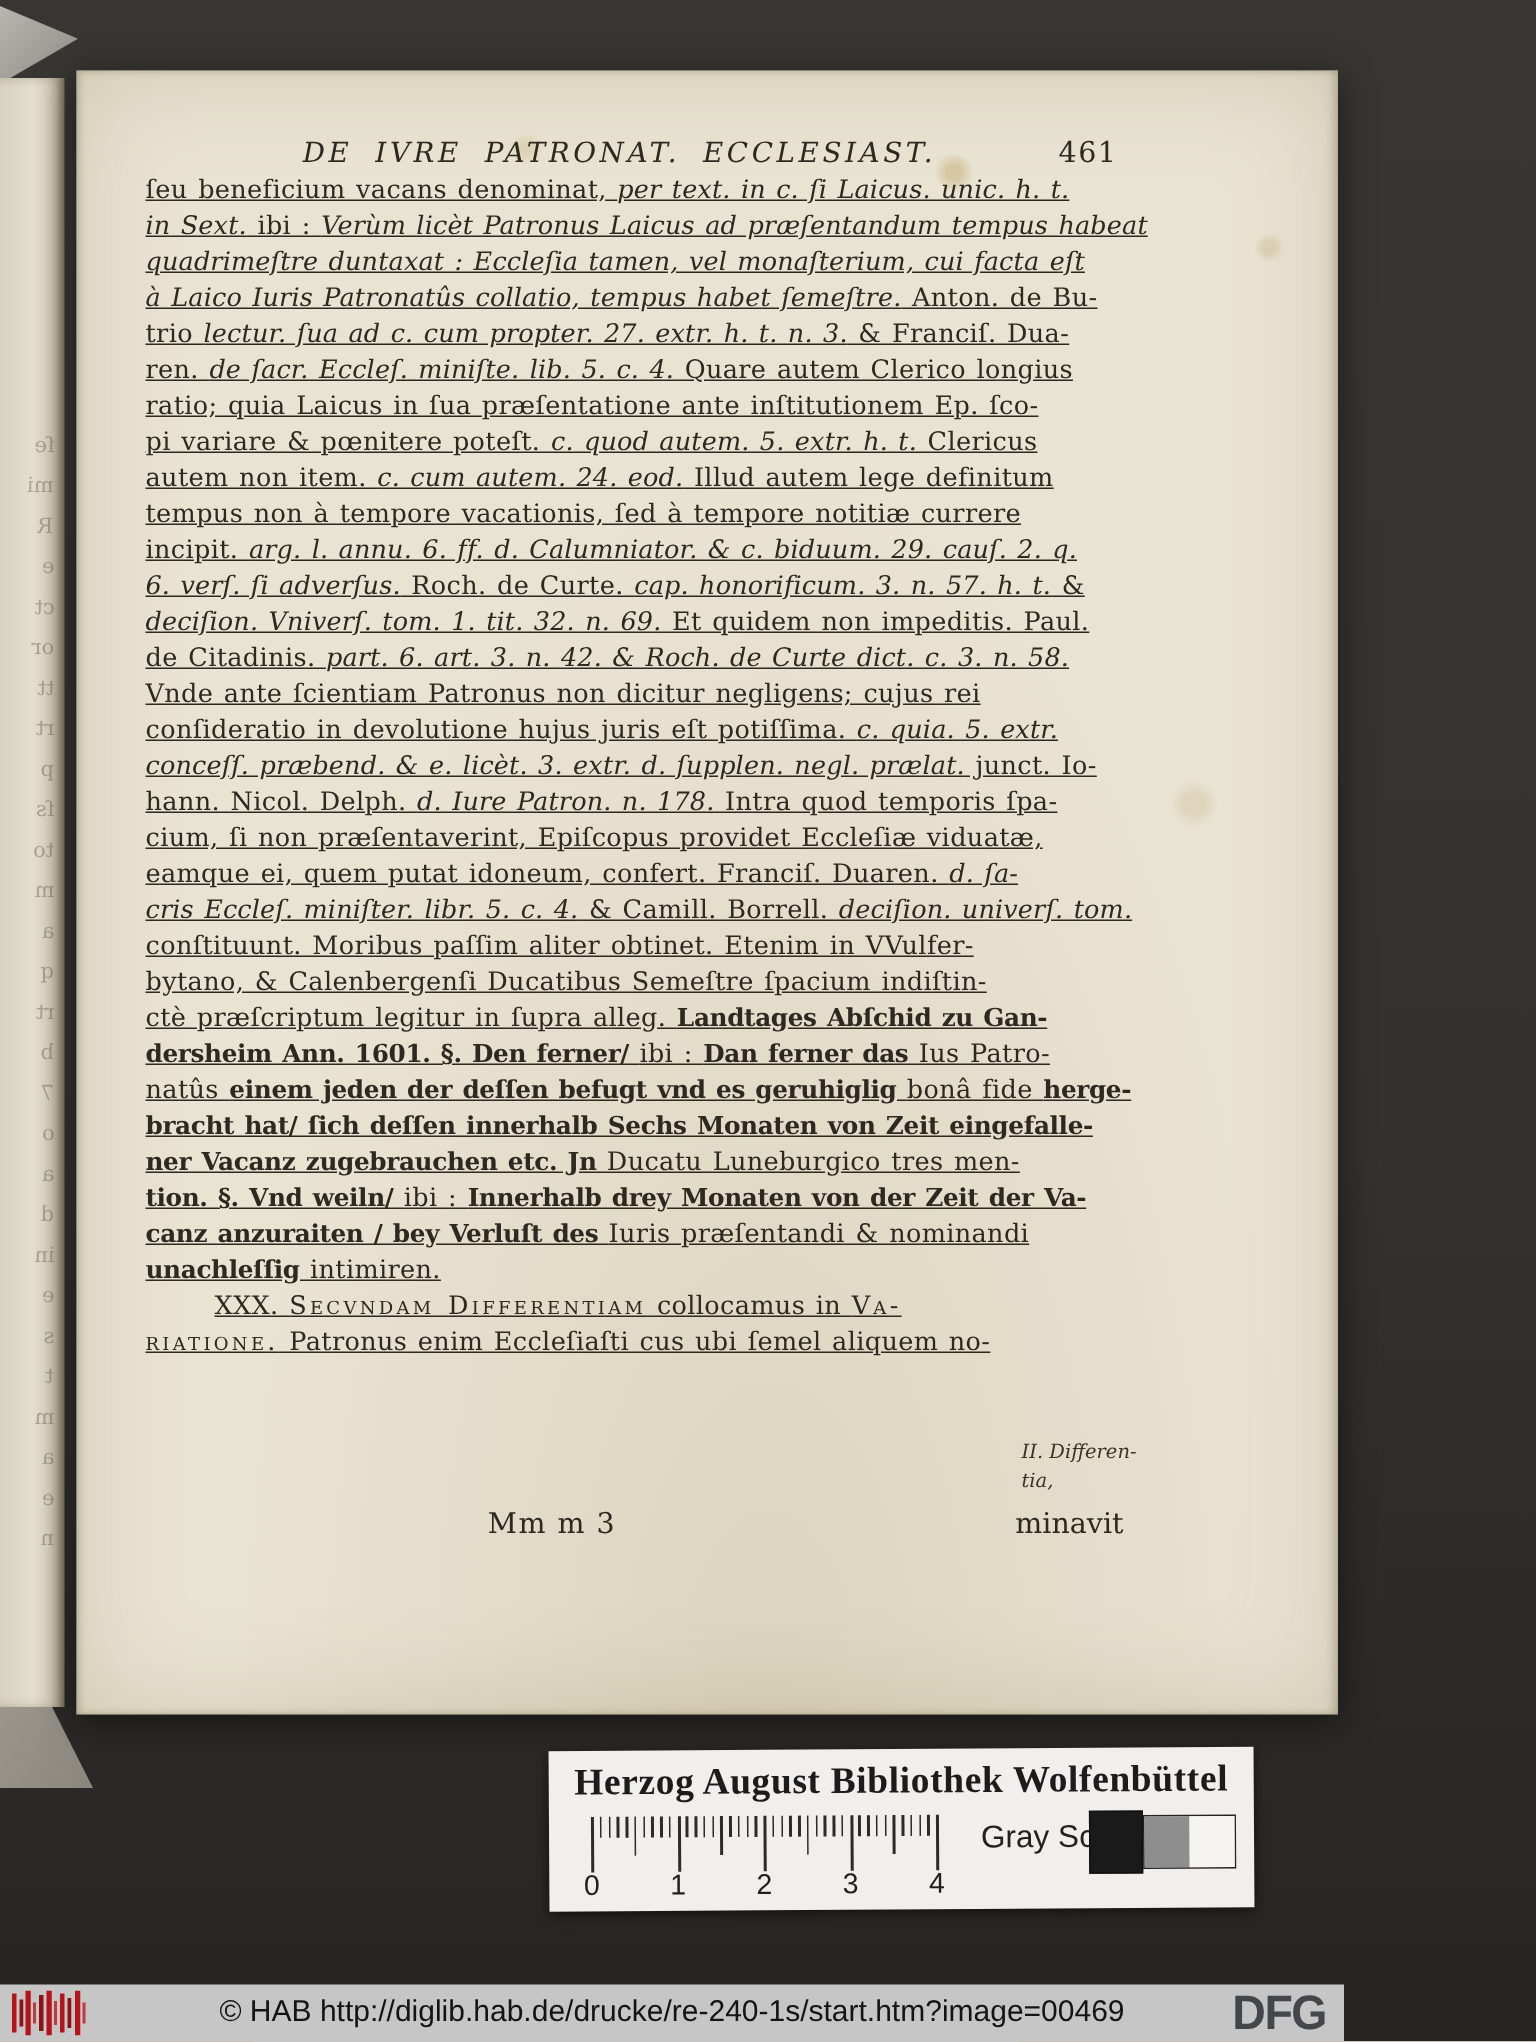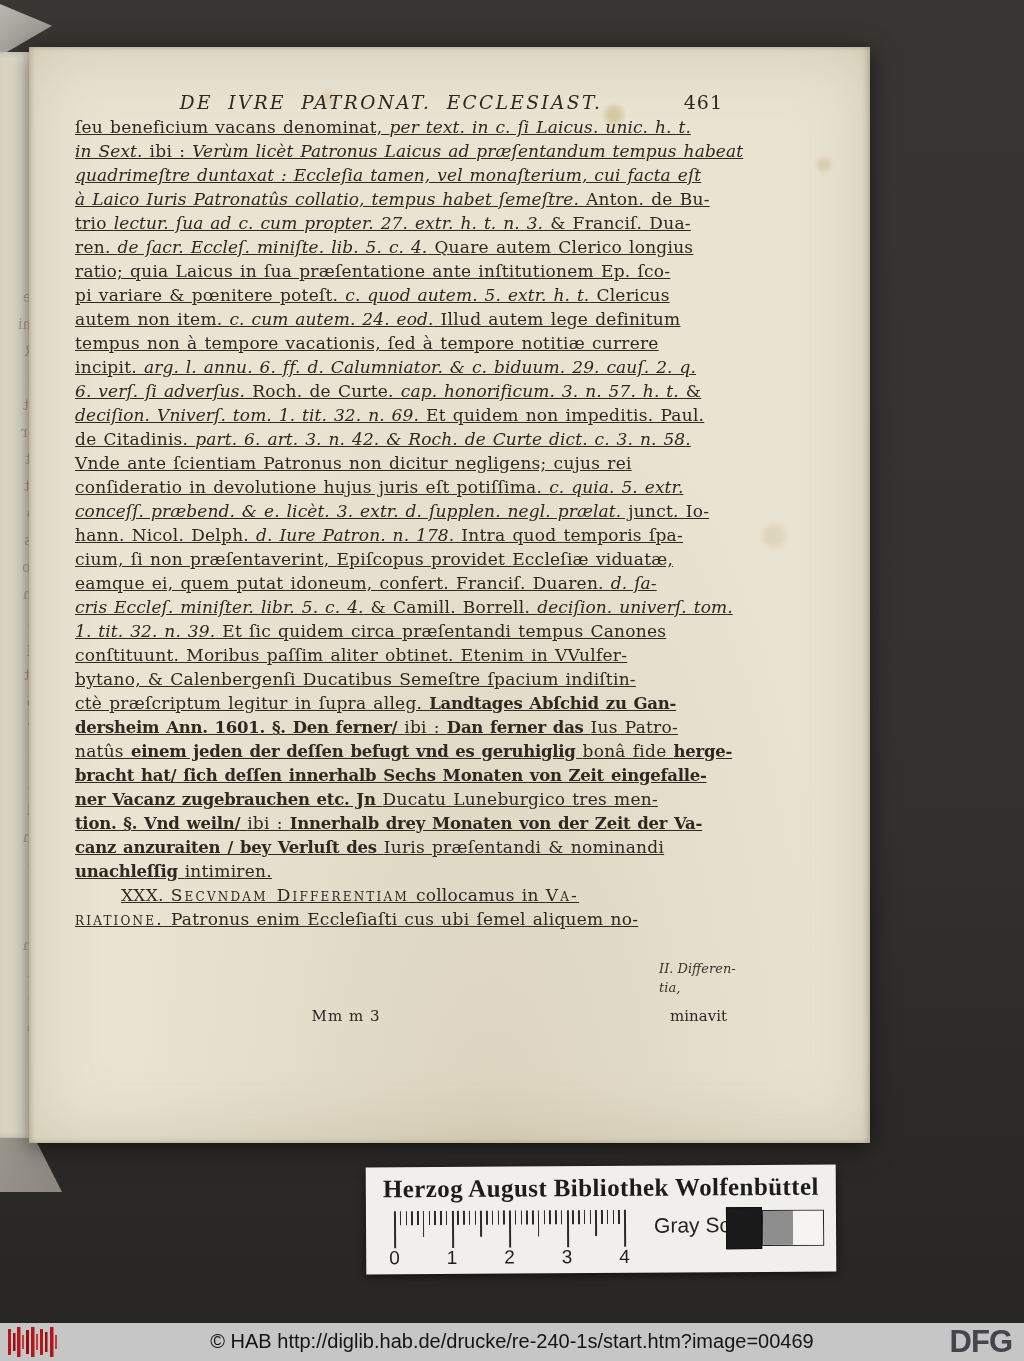--- a/index.html
+++ b/index.html
@@ -11,21 +11,21 @@
     background:linear-gradient(135deg,#b9b6b0,#8e8b84);clip-path:polygon(0 0,100% 42%,0 100%);}
   .corner-bottom{position:absolute;left:0;top:1082px;width:62px;height:110px;
     background:linear-gradient(120deg,#a09c94,#8a867e);clip-path:polygon(0 0,30% 22%,100% 100%,0 100%);}
   
   .gutter{position:absolute;left:0;top:52px;width:43px;height:1086px;
     background:linear-gradient(90deg,#d8d2c1 0%,#e3decd 50%,#cfc8b5 88%,#ab9f85 100%);
     box-shadow:inset -7px 0 9px -3px rgba(60,50,30,.5);}
   .gutter-glyph{position:absolute;right:7px;transform:scaleX(-1);opacity:.48;color:#6e6755;
     font-size:14px;line-height:14px;}
   
-  .page{position:absolute;left:29px;top:47px;width:841px;height:1096px;
+  .page{position:absolute;left:51px;top:47px;width:841px;height:1096px;
     background:#e9e3d2;color:#2d2820;
     box-shadow:0 4px 22px rgba(0,0,0,.55), inset 0 0 70px rgba(125,105,60,.22),
       inset -4px 0 7px -2px rgba(90,85,55,.38), inset 3px 0 6px -2px rgba(90,75,40,.35);}
   .page::before{content:"";position:absolute;inset:0;pointer-events:none;
     background:
       radial-gradient(circle at 585px 68px, rgba(175,140,55,.30) 0 5px, transparent 13px),
       radial-gradient(circle at 300px 52px, rgba(175,140,55,.16) 0 4px, transparent 11px),
       radial-gradient(circle at 795px 118px, rgba(160,128,50,.18) 0 4px, transparent 10px),
       radial-gradient(circle at 745px 489px, rgba(160,130,60,.14) 0 7px, transparent 16px),
       radial-gradient(ellipse at 55% 103%, rgba(140,118,70,.14), transparent 55%);}
@@ -37,21 +37,21 @@
   .line{height:24px;line-height:24px;font-size:17px;white-space:nowrap;
     letter-spacing:.25px;word-spacing:1.4px;text-decoration:underline;}
   .line.indent{padding-left:46px;}
   .seg-r{}
   .seg-i{font-style:italic;letter-spacing:.1px;}
   .seg-f{font-weight:700;letter-spacing:-.25px;font-size:16.5px;}
   .seg-sc{font-variant:small-caps;letter-spacing:2.2px;}
   .margin-note{position:absolute;left:630px;top:912px;width:110px;font-style:italic;
     font-size:13px;line-height:19px;color:#39332a;}
   .sigrow{position:absolute;top:957px;left:46px;width:652px;display:flex;
-    font-size:15px;line-height:24px;}
+    font-size:19px;line-height:24px;}
   .sig{flex:1;text-align:center;letter-spacing:1px;}
   .catchword{width:110px;text-align:right;}
   
   .card{position:absolute;left:366px;top:1166px;width:470px;height:107px;
     background:#f1efec;transform:rotate(-.35deg);
     box-shadow:0 2px 8px rgba(0,0,0,.6);color:#1c1c1c;}
   .card-title{position:absolute;top:8px;left:0;width:100%;text-align:center;
     font-family:"Liberation Serif",serif;font-weight:700;font-size:25px;letter-spacing:.4px;}
   .ruler{position:absolute;left:28px;top:44px;width:236px;height:60px;}
   .tick{position:absolute;top:0;width:1.6px;background:#2b2b2b;}
@@ -61,21 +61,21 @@
   .rnum{position:absolute;top:36px;font-family:"Liberation Sans",sans-serif;
     font-size:19px;color:#1f1f1f;}
   .grayscale-label{position:absolute;left:288px;top:48px;
     font-family:"Liberation Sans",sans-serif;font-size:21px;color:#222;}
   .swatches{position:absolute;left:360px;top:42px;display:flex;align-items:center;}
   .sw-black{width:34px;height:40px;background:#1a1a1a;border:1px solid #111;}
   .sw-box{display:flex;height:34px;border:1px solid #222;}
   .sw-mid{width:30px;background:#8e8e8e;}
   .sw-white{width:30px;background:#f5f4f2;}
   
-  .footer{position:absolute;left:0;top:1323px;width:1024px;height:38px;background:#c6c6c6;}
+  .footer{position:absolute;left:0;top:1323px;width:896px;height:38px;background:#c6c6c6;}
   .hab-logo{position:absolute;left:8px;top:4px;}
   .copyright{position:absolute;left:120px;right:120px;top:7px;text-align:center;
     font-family:"Liberation Sans",sans-serif;font-size:20px;color:#141414;}
   .dfg{position:absolute;right:12px;top:1px;font-family:"Liberation Sans",sans-serif;
     font-weight:700;font-size:31px;letter-spacing:-1px;color:#45454c;transform:scaleY(1.04);}
 </style>
 </head>
 <body>
 
 <div class="screen">
@@ -135,21 +135,20 @@
         <div class="line"><span class="seg-i">6. verſ. ſi adverſus.</span><span class="seg-r"> Roch. de Curte. </span><span class="seg-i">cap. honorificum. 3. n. 57. h. t.</span><span class="seg-r"> &amp;</span></div>
         <div class="line"><span class="seg-i">deciſion. Vniverſ. tom. 1. tit. 32. n. 69.</span><span class="seg-r"> Et quidem non impeditis. Paul.</span></div>
         <div class="line"><span class="seg-r">de Citadinis. </span><span class="seg-i">part. 6. art. 3. n. 42. &amp; Roch. de Curte dict. c. 3. n. 58.</span></div>
         <div class="line"><span class="seg-r">Vnde ante ſcientiam Patronus non dicitur negligens; cujus rei</span></div>
         <div class="line"><span class="seg-r">conſideratio in devolutione hujus juris eſt potiſſima. </span><span class="seg-i">c. quia. 5. extr.</span></div>
         <div class="line"><span class="seg-i">conceſſ. præbend. &amp; e. licèt. 3. extr. d. ſupplen. negl. prælat.</span><span class="seg-r"> junct. Io-</span></div>
         <div class="line"><span class="seg-r">hann. Nicol. Delph. </span><span class="seg-i">d. Iure Patron. n. 178.</span><span class="seg-r"> Intra quod temporis ſpa-</span></div>
         <div class="line"><span class="seg-r">cium, ſi non præſentaverint, Epiſcopus providet Eccleſiæ viduatæ,</span></div>
         <div class="line"><span class="seg-r">eamque ei, quem putat idoneum, confert. Franciſ. Duaren. </span><span class="seg-i">d. ſa-</span></div>
         <div class="line"><span class="seg-i">cris Eccleſ. miniſter. libr. 5. c. 4.</span><span class="seg-r"> &amp; Camill. Borrell. </span><span class="seg-i">deciſion. univerſ. tom.</span></div>
-        <div class="line"><span class="seg-i">1. tit. 32. n. 39.</span><span class="seg-r"> Et ſic quidem circa præſentandi tempus Canones</span></div>
         <div class="line"><span class="seg-r">conſtituunt. Moribus paſſim aliter obtinet. Etenim in VVulfer-</span></div>
         <div class="line"><span class="seg-r">bytano, &amp; Calenbergenſi Ducatibus Semeſtre ſpacium indiſtin-</span></div>
         <div class="line"><span class="seg-r">ctè præſcriptum legitur in ſupra alleg. </span><span class="seg-f">Landtages Abſchid zu Gan-</span></div>
         <div class="line"><span class="seg-f">dersheim Ann. 1601. §. Den ferner/ </span><span class="seg-r">ibi : </span><span class="seg-f">Dan ferner das </span><span class="seg-r">Ius Patro-</span></div>
         <div class="line"><span class="seg-r">natûs </span><span class="seg-f">einem jeden der deſſen befugt vnd es geruhiglig </span><span class="seg-r">bonâ fide </span><span class="seg-f">herge-</span></div>
         <div class="line"><span class="seg-f">bracht hat/ ſich deſſen innerhalb Sechs Monaten von Zeit eingefalle-</span></div>
         <div class="line"><span class="seg-f">ner Vacanz zugebrauchen etc. Jn </span><span class="seg-r">Ducatu Luneburgico tres men-</span></div>
         <div class="line"><span class="seg-f">tion. §. Vnd weiln/ </span><span class="seg-r">ibi : </span><span class="seg-f">Innerhalb drey Monaten von der Zeit der Va-</span></div>
         <div class="line"><span class="seg-f">canz anzuraiten / bey Verluſt des </span><span class="seg-r">Iuris præſentandi &amp; nominandi</span></div>
         <div class="line"><span class="seg-f">unachleſſig </span><span class="seg-r">intimiren.</span></div>

